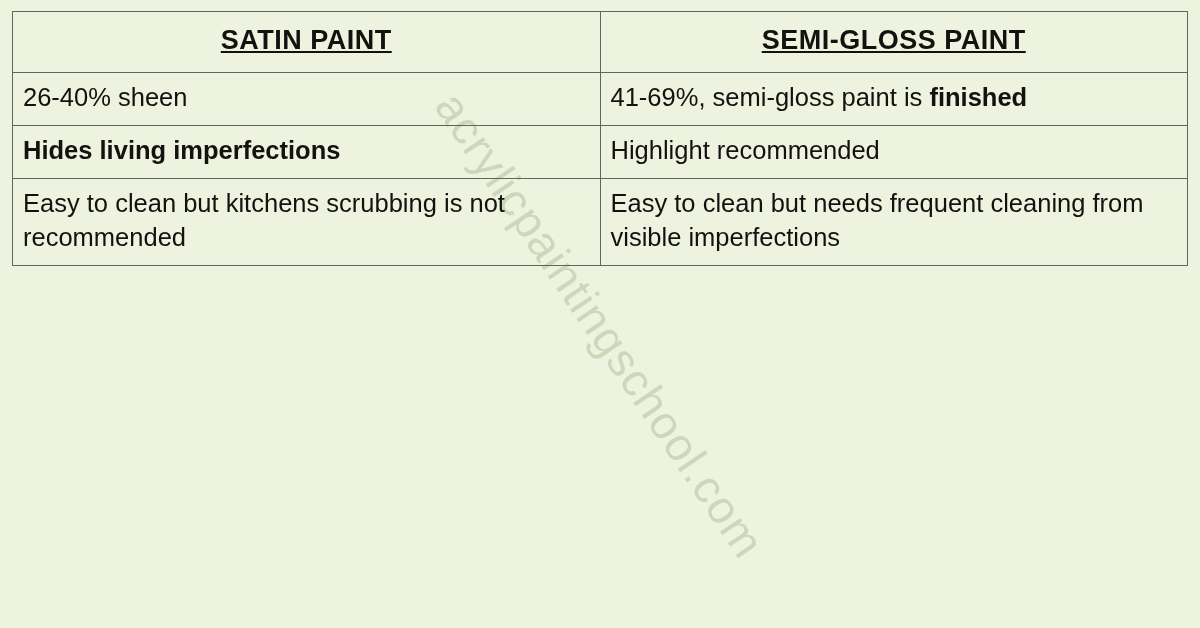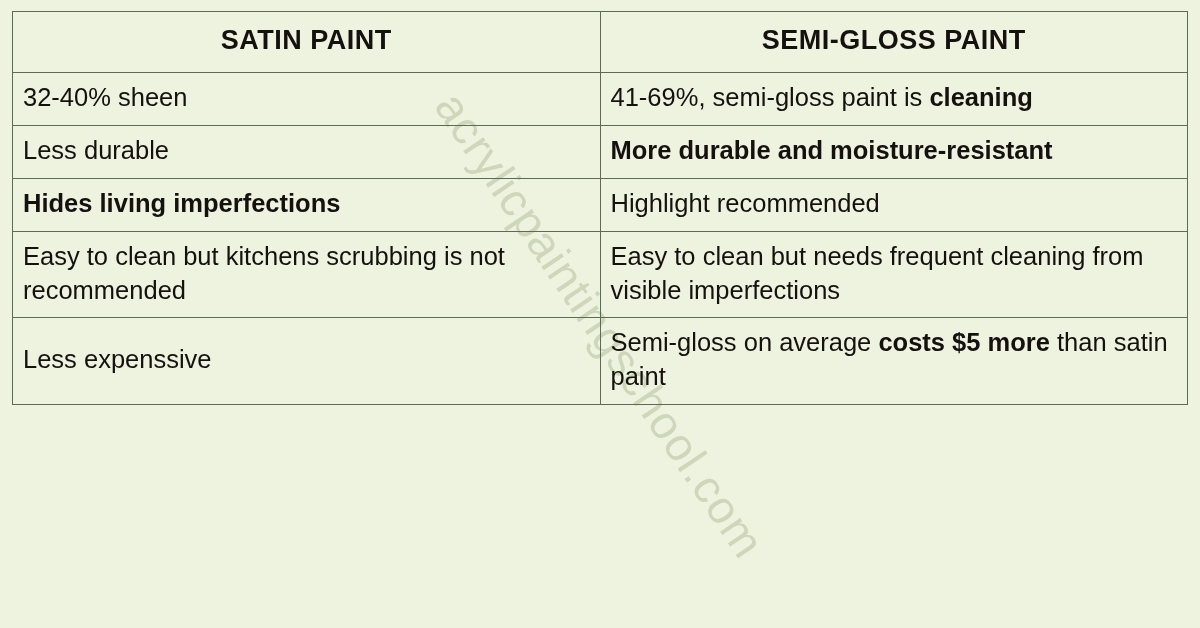--- a/index.html
+++ b/index.html
@@ -58,20 +58,21 @@
     line-height: 1.33;
     background: transparent;
   }
 
   table.compare th {
     text-align: center;
     font-size: 27px;
     font-weight: bold;
     letter-spacing: 0.5px;
     padding: 11px 10px 13px 10px;
+    text-decoration: underline;
   }
 
   td.cell, th.head {
     width: 50%;
   }
 
   b, strong { font-weight: bold; }
 
   .tall { padding-top: 14px; padding-bottom: 16px; }
 </style>
@@ -84,35 +85,27 @@
 
   <table class="compare">
     <thead>
       <tr>
         <th class="head">SATIN PAINT</th>
         <th class="head">SEMI-GLOSS PAINT</th>
       </tr>
     </thead>
     <tbody>
       <tr>
-        <td class="cell">32-40% sheen</td>
-        <td class="cell">41-69%, semi-gloss paint is <b>cleaning</b></td>
-      </tr>
-      <tr>
-        <td class="cell">Less durable</td>
-        <td class="cell"><b>More durable and moisture-resistant</b></td>
+        <td class="cell">26-40% sheen</td>
+        <td class="cell">41-69%, semi-gloss paint is <b>finished</b></td>
       </tr>
       <tr>
         <td class="cell"><b>Hides living imperfections</b></td>
         <td class="cell">Highlight recommended</td>
       </tr>
       <tr>
         <td class="cell">Easy to clean but kitchens scrubbing is not recommended</td>
         <td class="cell">Easy to clean but needs frequent cleaning from visible imperfections</td>
       </tr>
-      <tr>
-        <td class="cell tall">Less expenssive</td>
-        <td class="cell tall">Semi-gloss on average <b>costs $5 more</b> than satin paint</td>
-      </tr>
     </tbody>
   </table>
 
 </div>
 
 </body></html>

